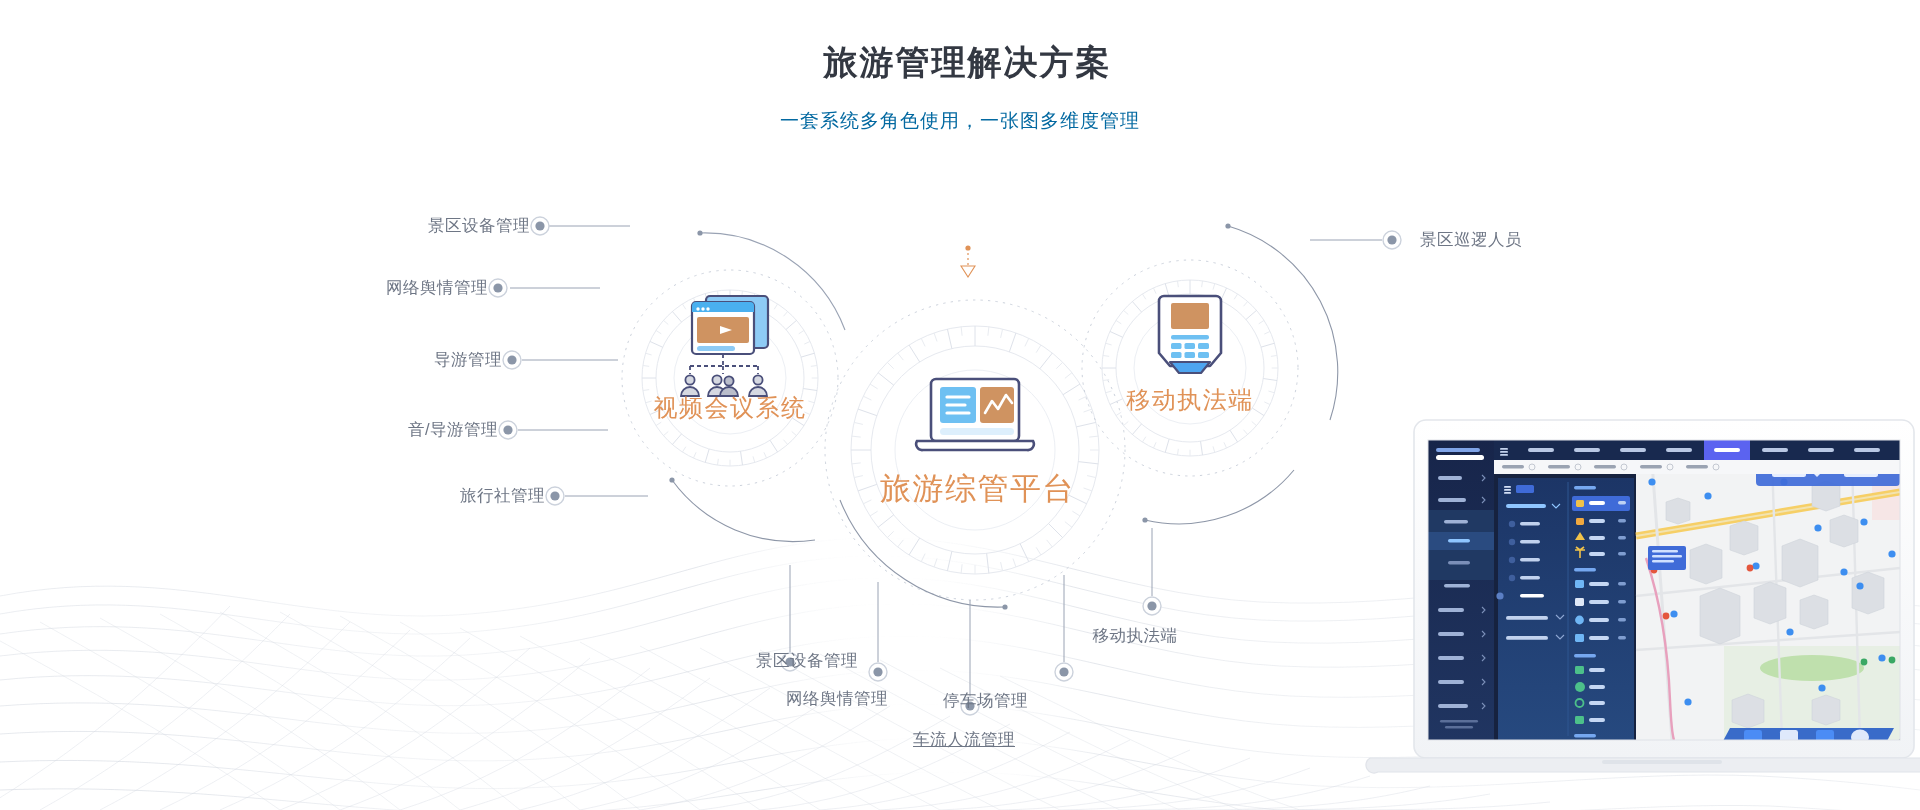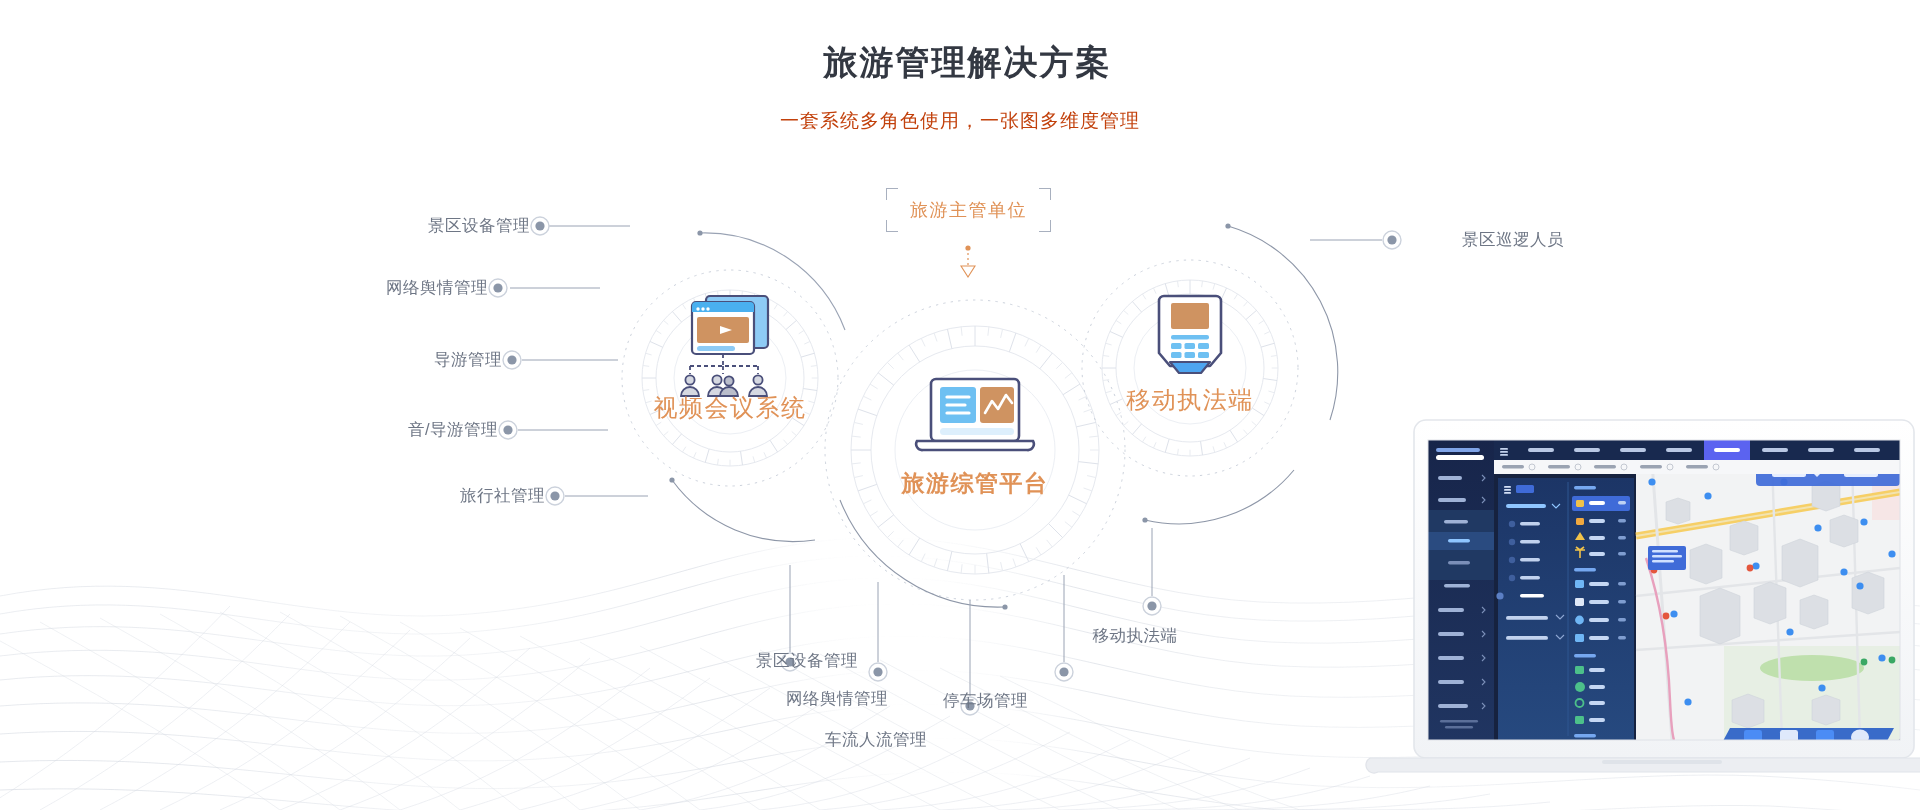--- a/index.html
+++ b/index.html
@@ -16,21 +16,21 @@
     pointer-events:none; opacity:.9;
   }
 
   
   .page-title{
     position:absolute; top:40px; left:0; width:1920px; text-align:center;
     font-size:34px; font-weight:bold; color:#333842; letter-spacing:2px;padding-left:15px;
   }
   .page-subtitle{
     position:absolute; top:108px; left:0; width:1920px; text-align:center;
-    font-size:19px; color:#c2410c; letter-spacing:1px; font-weight:normal;
+    font-size:19px; color:#0369a1; letter-spacing:1px; font-weight:normal;
   }
 
   
   .diagram{ position:absolute; left:0; top:0; width:1920px; height:810px; }
 
   
   .lbl{
     position:absolute; font-size:16.5px; color:#6e7685; white-space:nowrap;
     letter-spacing:.5px;
   }
@@ -50,21 +50,21 @@
   .authority-box .tl{ left:0; top:0; border-right:none; border-bottom:none; }
   .authority-box .tr{ right:0; top:0; border-left:none; border-bottom:none; }
   .authority-box .bl{ left:0; bottom:0; border-right:none; border-top:none; }
   .authority-box .br{ right:0; bottom:0; border-left:none; border-top:none; }
 
   
   .node-cap{
     position:absolute; text-align:center; color:#e09257; white-space:nowrap;
     letter-spacing:1.5px;
   }
-  .node-cap.big{ font-size:23px;font-weight:bold; }
+  .node-cap.big{ font-size:31px; }
   .node-cap.sm{ font-size:24px; }
 
   
   .laptop{ position:absolute; left:1352px; top:400px; width:568px; height:375px; }
 </style>
 </head>
 <body>
 
 <div id="stage">
 
@@ -467,43 +467,36 @@
         <rect x="-5.5" y="3" width="10.5" height="6" rx="1.6"></rect>
         <rect x="8" y="3" width="11" height="6" rx="1.6"></rect>
         <rect x="-19" y="12" width="10.5" height="6" rx="1.6"></rect>
         <rect x="-5.5" y="12" width="10.5" height="6" rx="1.6"></rect>
         <rect x="8" y="12" width="11" height="6" rx="1.6"></rect>
       </g>
       <path d="M-20,22 h40 l-9,11 h-22 z" fill="#4ea5ef" stroke="#4a4f7a" stroke-width="2.2" stroke-linejoin="round"></path>
     </g>
   </svg>
 
-  <div class="authority-box">
-    <span class="c tl"></span>
-    <span class="c tr"></span>
-    <span class="c bl"></span>
-    <span class="c br"></span>
-    <span class="txt">旅游主管单位</span>
-  </div>
 
   <div class="node-cap sm" style="left:645px;top:392px;width:170px;">视频会议系统</div>
   <div class="node-cap big" style="left:880px;top:468px;width:190px;">旅游综管平台</div>
   <div class="node-cap sm" style="left:1110px;top:384px;width:160px;">移动执法端</div>
 
   <div class="lbl r" style="left:340px;top:215px;width:190px;">景区设备管理</div>
   <div class="lbl r" style="left:298px;top:277px;width:190px;">网络舆情管理</div>
   <div class="lbl r" style="left:312px;top:349px;width:190px;">导游管理</div>
   <div class="lbl r" style="left:308px;top:419px;width:190px;">音/导游管理</div>
   <div class="lbl r" style="left:355px;top:485px;width:190px;">旅行社管理</div>
 
-  <div class="lbl" style="left:1462px;top:229px;width:200px;">景区巡逻人员</div>
+  <div class="lbl" style="left:1420px;top:229px;width:200px;">景区巡逻人员</div>
 
   <div class="lbl" style="left:727px;top:650px;width:160px;text-align:center;">景区设备管理</div>
   <div class="lbl" style="left:742px;top:688px;width:190px;text-align:center;">网络舆情管理</div>
-  <div class="lbl" style="left:825px;top:729px;width:190px;text-align:left;">车流人流管理</div>
+  <div class="lbl" style="left:825px;top:729px;width:190px;text-align:right;text-decoration:underline;">车流人流管理</div>
   <div class="lbl" style="left:943px;top:690px;width:190px;text-align:left;">停车场管理</div>
   <div class="lbl" style="left:1040px;top:625px;width:190px;text-align:center;">移动执法端</div>
 
   <svg class="laptop" viewBox="0 0 568 375">
     <defs>
       <linearGradient id="lapBody" x1="0" y1="0" x2="0" y2="1">
         <stop offset="0%" stop-color="#ffffff"></stop>
           <stop offset="100%" stop-color="#f1f3f6"></stop>
       </linearGradient>
       <linearGradient id="sideBarG" x1="0" y1="0" x2="0" y2="1">

